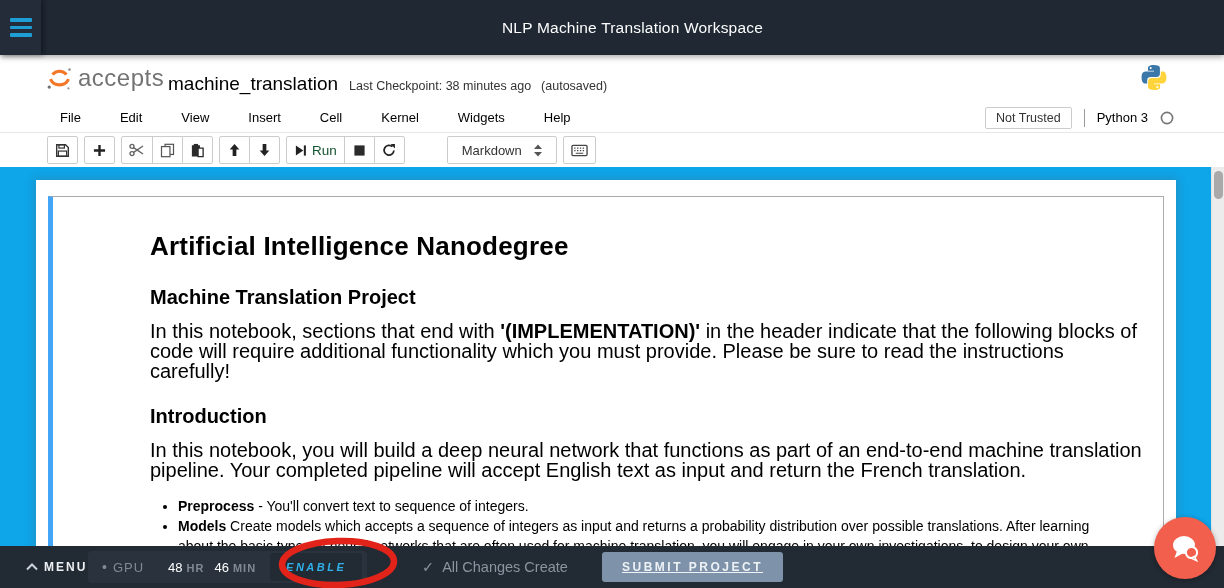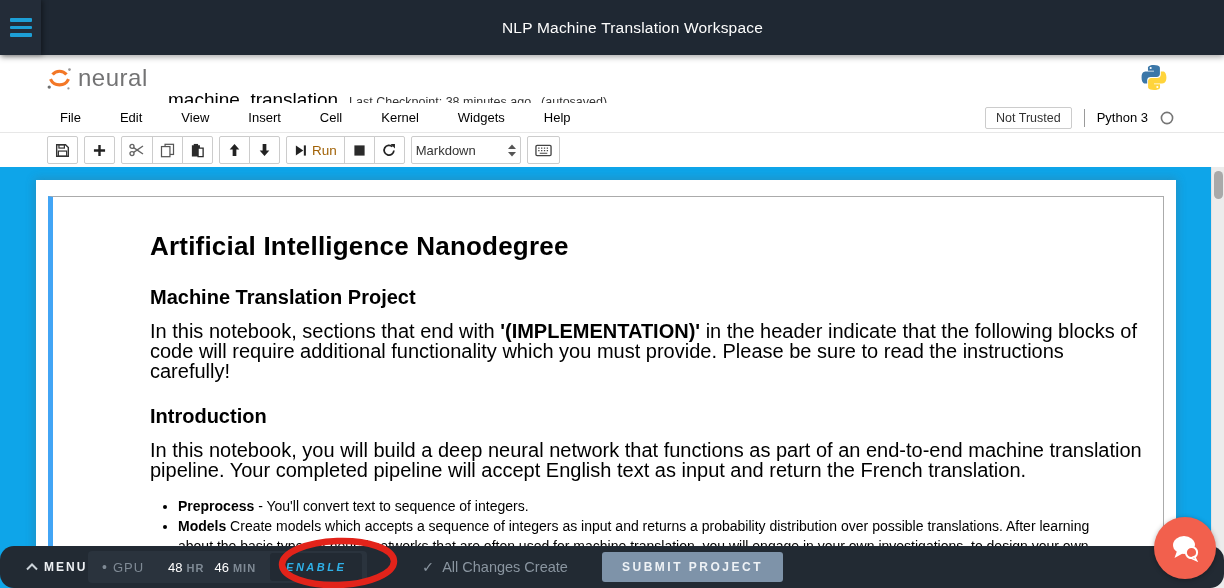--- a/index.html
+++ b/index.html
@@ -17,87 +17,87 @@
     display:flex; flex-direction:column; align-items:center; justify-content:center;
     gap:4px; cursor:pointer; }
   .menu-square i { display:block; width:22px; height:3.5px; background:#1d9fd6; border-radius:1px; }
   .topbar-title { position:absolute; left:41px; right:0; top:0; height:55px;
     display:flex; align-items:center; justify-content:center;
     color:#fdfdfd; font-size:15.5px; letter-spacing:.2px; }
   
   .jheader { position:absolute; top:55px; left:0; width:1224px; height:48px; background:#fff; }
   .jbrand { position:absolute; left:46px; top:9px; display:flex; align-items:center; cursor:pointer; }
   .jlogo-text { font-size:24px; color:#737374; margin-left:5px; letter-spacing:.5px; }
-  .nb-title-row { position:absolute; left:168px; top:0; height:48px; display:flex; align-items:baseline; padding-top:34px; }
+  .nb-title-row { position:absolute; left:168px; top:0; height:48px; display:flex; align-items:baseline; padding-top:18px; }
   .nbname { font-size:19px; color:#000; }
   .checkpoint { font-size:12.5px; color:#333; margin-left:11px; }
   .autosaved { font-size:12.5px; color:#333; margin-left:10px; }
   .pylogo { position:absolute; right:56px; top:8px; width:28px; height:30px; }
   
   .menubar { position:absolute; top:103px; left:0; width:1224px; height:30px;
     background:#fff; border-bottom:1px solid #e7e7e7; }
   .menus { position:absolute; left:47px; top:0; height:29px; display:flex; align-items:center;gap:13px; }
   .menu-item { padding:0 13px; font-size:13px; color:#000; line-height:29px; cursor:pointer; }
   .menubar-right { position:absolute; right:50px; top:0; height:29px; display:flex; align-items:center; gap:12px; }
   .not-trusted { border:1px solid #ccc; border-radius:2px; background:#fff;
     font-size:12.5px; color:#333; padding:3px 10px; cursor:pointer; }
   .vdiv { width:1px; height:18px; background:#9a9a9a; }
   .kernel-name { font-size:13px; color:#000; }
   
   .toolbar { position:absolute; top:134px; left:0; width:1224px; height:33px; background:#fff; }
   .trow { position:absolute; left:47px; top:2px; display:flex; gap:6px; align-items:center; }
   .bgroup { display:flex; }
   .tbtn { height:28px; min-width:31px; background:#fff; border:1px solid #ccc;
     display:flex; align-items:center; justify-content:center; padding:0 7px;
-    color:#a16207; cursor:pointer; }
+    color:#14532d; cursor:pointer; }
   .bgroup .tbtn + .tbtn { margin-left:-1px; }
   .bgroup .tbtn:first-child { border-radius:2px 0 0 2px; }
   .bgroup .tbtn:last-child { border-radius:0 2px 2px 0; }
   .bgroup .tbtn:only-child { border-radius:2px; }
   .run-label { font-size:13.5px; margin-left:5px; }
   .cellselect { height:28px; width:110px; background:#fff; border:1px solid #ccc; border-radius:2px;
-    display:flex; align-items:center; justify-content:space-between; padding:0 4px; cursor:pointer; }
+    display:flex; align-items:center; justify-content:space-between; padding:0 14px; cursor:pointer;margin-left:36px; }
   .cellselect span { font-size:13px; color:#333; }
   
   .page { position:absolute; top:167px; left:0; width:1224px; height:421px; background:#0ea5e9; }
   .card { position:absolute; left:36px; top:13px; width:1140px; height:600px;
     background:#fff; box-shadow:0 0 9px 1px rgba(87,87,87,.28); }
   .cell { margin:16px 12px 0; border:1px solid #ababab; border-left:5px solid #42a5f5;
     height:560px; cursor:text; }
   .cellin { padding:8px 18px 8px 97px; color:#000; }
   .cellin h1 { font-size:26px; font-weight:bold; margin:26px 0 14px; letter-spacing:.2px; }
   .cellin h2 { font-size:20px; font-weight:bold; margin:24px 0 10px; }
   .cellin p  { font-size:20px; line-height:20px; margin:12px 0 0; max-width:998px; }
   .cellin ul { margin:16px 0 0; padding-left:28px; max-width:975px; }
   .cellin li { font-size:14px; line-height:20px; }
   
   .scroll-track { position:absolute; right:0; top:167px; width:13px; height:421px;
     background:#ececec; border-left:1px solid #e2e2e2; }
   .scroll-thumb { position:absolute; left:2px; top:4px; width:9px; height:28px;
     border-radius:5px; background:#a9a9a9; cursor:grab; }
   
   .bottombar { position:absolute; left:0; bottom:0; width:1224px; height:42px;
-    background:#222a33; z-index:40;border-radius:14px; }
+    background:#222a33; z-index:40; }
   .menu-toggle { position:absolute; left:26px; top:0; height:42px; display:flex;
     align-items:center; gap:6px; color:#eef1f4; font-size:12px; font-weight:bold;
     letter-spacing:2px; cursor:pointer; }
   .gpu-pill { position:absolute; left:88px; top:5px; height:32px; background:#2a333d;
     border-radius:4px; display:flex; align-items:center; padding:0 5px 0 14px; }
   .gpu-dot { color:#7f8a95; font-size:14px; margin-right:6px; }
   .gpu-label { color:#7f8a95; font-size:13px; letter-spacing:1px; margin-right:24px; }
   .gpu-num { color:#fff; font-size:13px; }
   .gpu-unit { color:#7f8a95; font-size:11px; font-weight:bold; letter-spacing:1px; margin:2px 10px 0 4px; }
   .enable-btn { background:#222a33; border-radius:3px; padding:8px 16px; margin-left:4px;
     color:#2fb1e8; font-size:11px; font-weight:bold; letter-spacing:2.5px; cursor:pointer;font-style:italic; }
   .saved { position:absolute; left:422px; top:0; height:42px; display:flex; align-items:center;
     gap:8px; color:#8a95a0; font-size:14.5px; }
   .submit-btn { position:absolute; left:602px; top:6px; width:181px; height:30px;
     background:#7e93a9; border-radius:3px; border:none; color:#eef2f6; font-size:12px;
     font-weight:bold; letter-spacing:2.5px; display:flex; align-items:center;
-    justify-content:center; cursor:pointer; }
+    justify-content:center; cursor:pointer;text-decoration:underline; }
   
   .annotation { position:absolute; left:278px; top:537px; width:122px; height:51px;
     z-index:50; pointer-events:none; }
   .chat-fab { position:absolute; left:1154px; top:517px; width:62px; height:62px;
     border-radius:50%; background:#f2604d; z-index:60; display:flex; align-items:center;
     justify-content:center; box-shadow:0 1px 5px rgba(0,0,0,.3); cursor:pointer; }
   svg { display:block; }
 </style>
 </head>
 <body>
@@ -113,21 +113,21 @@
   <div class="jbrand">
     <span>
       <svg width="27" height="27" viewBox="0 0 26 26">
         <path d="M6.3 9.2 A 8.6 8.6 0 0 1 19.7 9.2" fill="none" stroke="#f37726" stroke-width="3"></path>
         <path d="M4.3 13.6 A 9.6 9.6 0 0 0 21.7 13.6" fill="none" stroke="#f37726" stroke-width="3"></path>
         <circle cx="22.6" cy="4.4" r="1.3" fill="#989798"></circle>
         <circle cx="3.1" cy="21.3" r="1.6" fill="#6f7070"></circle>
         <circle cx="21.6" cy="22.6" r="1.1" fill="#989798"></circle>
       </svg>
     </span>
-    <span class="jlogo-text">neural</span>
+    <span class="jlogo-text">accepts</span>
   </div>
   <div class="nb-title-row">
     <span class="nbname">machine_translation</span>
     <span class="checkpoint">Last Checkpoint: 38 minutes ago</span>
     <span class="autosaved">(autosaved)</span>
   </div>
   <div class="pylogo">
     <svg width="28" height="29" viewBox="0 0 32 32">
       <path fill="#3b77a8" d="M15.9 1.7c-7.3 0-6.8 3.2-6.8 3.2l.01 3.3h6.9v1H6.4S1.8 8.7 1.8 15.9c0 7.2 4 7 4 7h2.4v-3.4s-.13-4 3.95-4h6.8s3.8.06 3.8-3.7V5.1s.58-3.4-6.85-3.4zm-3.7 2.2a1.23 1.23 0 1 1 0 2.46 1.23 1.23 0 0 1 0-2.46z"></path>
       <path fill="#ffd43b" d="M16.1 30.3c7.3 0 6.8-3.2 6.8-3.2l-.01-3.3h-6.9v-1h9.6s4.6.5 4.6-6.7c0-7.2-4-7-4-7h-2.4v3.4s.13 4-3.95 4h-6.8s-3.8-.06-3.8 3.7v6.7s-.58 3.4 6.85 3.4zm3.7-2.2a1.23 1.23 0 1 1 0-2.46 1.23 1.23 0 0 1 0 2.46z"></path>

